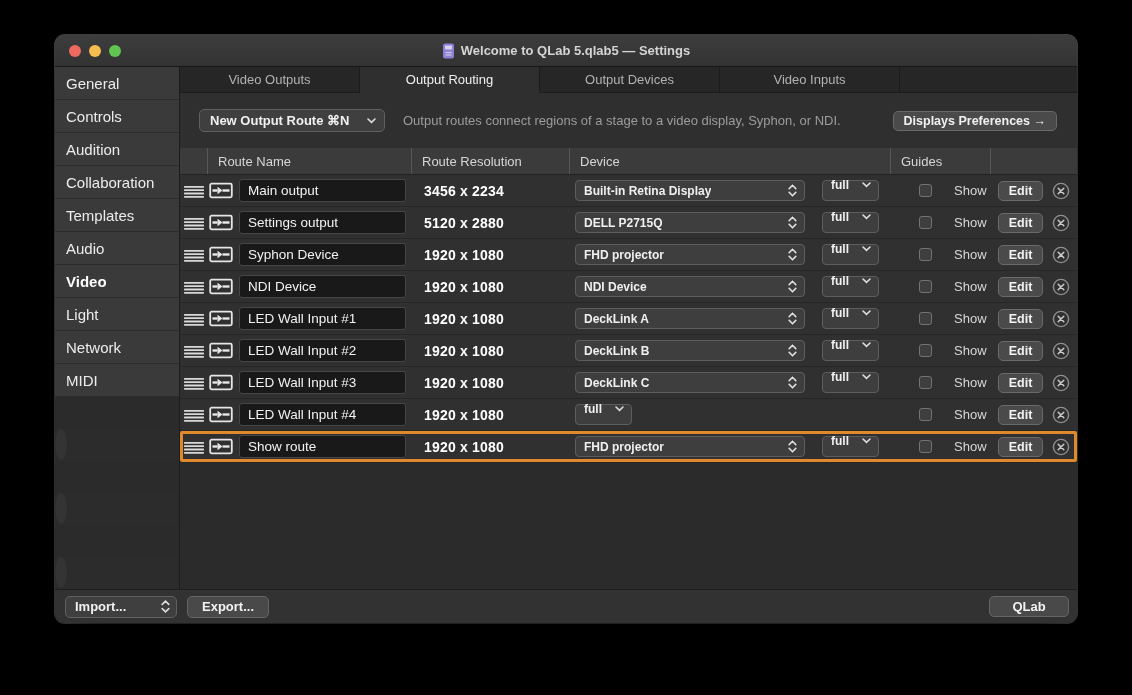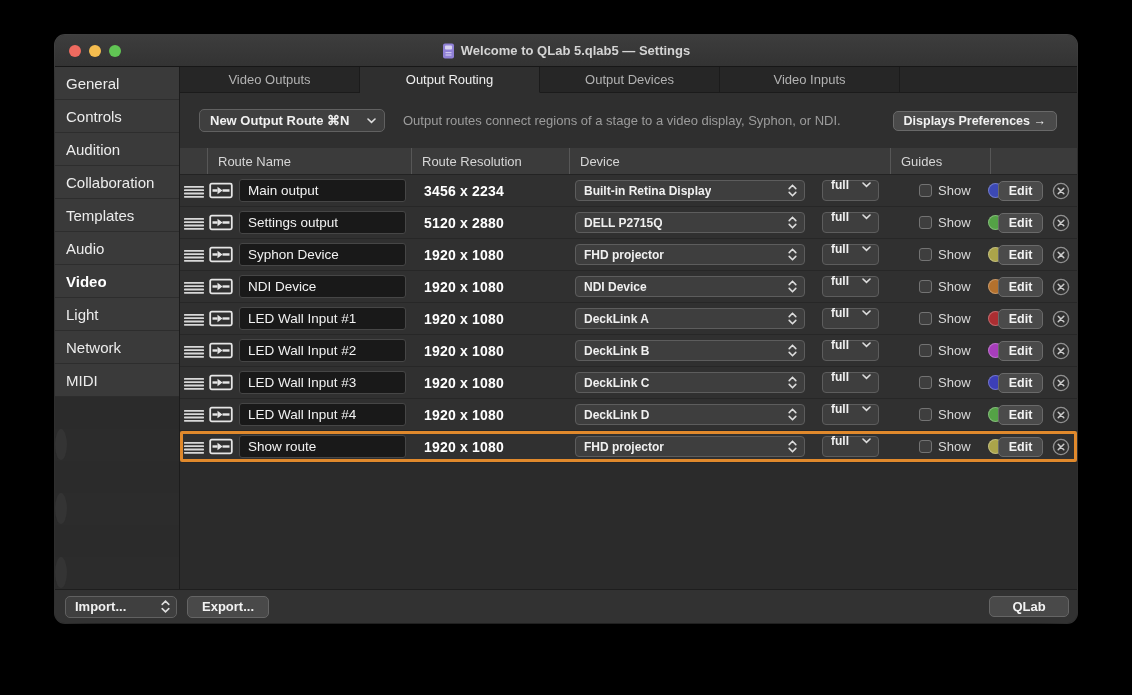--- a/index.html
+++ b/index.html
@@ -63,21 +63,21 @@
   .name-field { flex:1; height:23px; background:#191919; border:1px solid #464646; border-radius:3px;
                 display:flex; align-items:center; padding-left:8px; font-size:13.5px; font-weight:500; color:#f2f2f2;
                 white-space:nowrap; overflow:hidden; }
   .cell-res { padding-left:12px; font-size:14px; font-weight:bold; color:#ffffff; letter-spacing:.2px; }
   .cell-dev { gap:17px; padding-left:5px; }
   .dev-popup { width:230px; height:21px; padding:0 7px 0 8px; font-size:12px; font-weight:bold;
                justify-content:space-between; background:#3e3e3e; border-color:#5d5d5d; border-radius:4px; }
   .full-popup { width:57px; height:21px; padding:0 7px 12px 8px; font-size:12px; font-weight:bold;
                 justify-content:space-between; background:#3e3e3e; border-color:#5d5d5d; border-radius:4px; }
   .pt { white-space:nowrap; overflow:hidden; }
-  .cell-guides { padding-left:28px; gap:6px; }
+  .cell-guides { padding-left:28px; gap:22px; }
   .checkbox { width:13px; height:13px; background:#3e3e3e; border:1px solid #737373; border-radius:3px; flex:0 0 13px; }
   .show-label { font-size:13px; color:#d8d8d8; }
   .dot { width:15px; height:15px; border-radius:50%; margin-left:11px; flex:0 0 15px;
          box-shadow:inset 0 0 0 1px rgba(255,255,255,.28); }
   .cell-actions { padding-left:7px; gap:9px; }
   .edit-btn { width:45px; height:20px; font-size:12.5px; font-weight:bold; border-radius:5px; background:#4a4a4a;
               border:1px solid #6a6a6a; color:#f2f2f2; padding:0; font-family:inherit; }
   .table-rest { flex:1; background:#2b2b2b; }
 
   
@@ -598,29 +598,20 @@
   <path d="M8.5 4.8 L13.5 8.5 L8.5 12.2 Z" fill="#e6e6e6"></path>
   <path d="M13.5 8.5 H20.5" stroke="#e6e6e6" stroke-width="2.4"></path>
                   </svg>
                 </span>
       <div class="name-field">LED Wall Input #4</div>
     </div>
     <div class="c cell-res">
                 <span>1920 x 1080</span>
               </div>
     <div class="c cell-dev">
-      <div class="popup dev-popup">
-        <span class="pt">DeckLink D</span>
-        <span style="display:flex;">
-                    <svg width="9" height="13" viewBox="0 0 9 13">
-  <path d="M1.2 4.6 L4.5 1.3 L7.8 4.6" stroke="#dddddd" stroke-width="1.6" fill="none" stroke-linecap="round"></path>
-  <path d="M1.2 8.4 L4.5 11.7 L7.8 8.4" stroke="#dddddd" stroke-width="1.6" fill="none" stroke-linecap="round"></path>
-                    </svg>
-                  </span>
-      </div>
       <div class="popup full-popup">
         <span class="pt">full</span>
         <span style="display:flex;">
                     <svg width="9" height="6" viewBox="0 0 9 6">
   <path d="M1 1 L4.5 4.4 L8 1" stroke="#dddddd" stroke-width="1.6" fill="none" stroke-linecap="round"></path>
                     </svg>
                   </span>
       </div>
     </div>
     <div class="c cell-guides">

